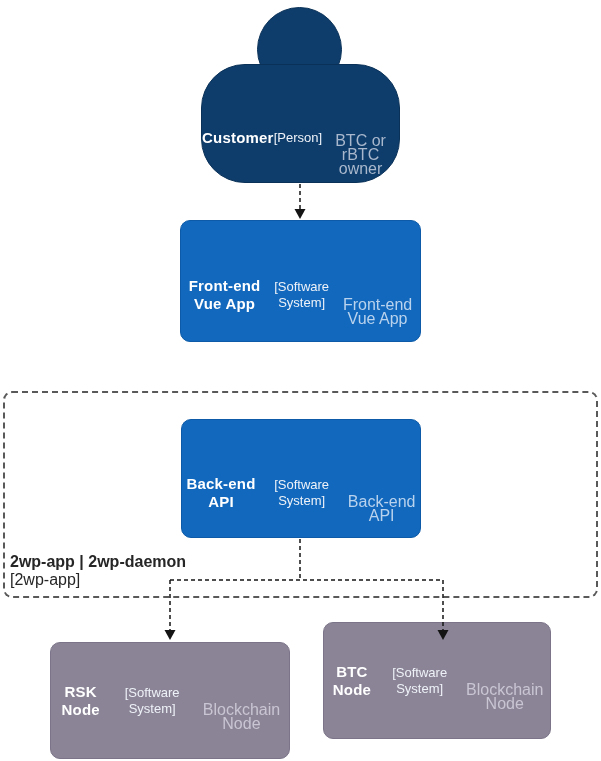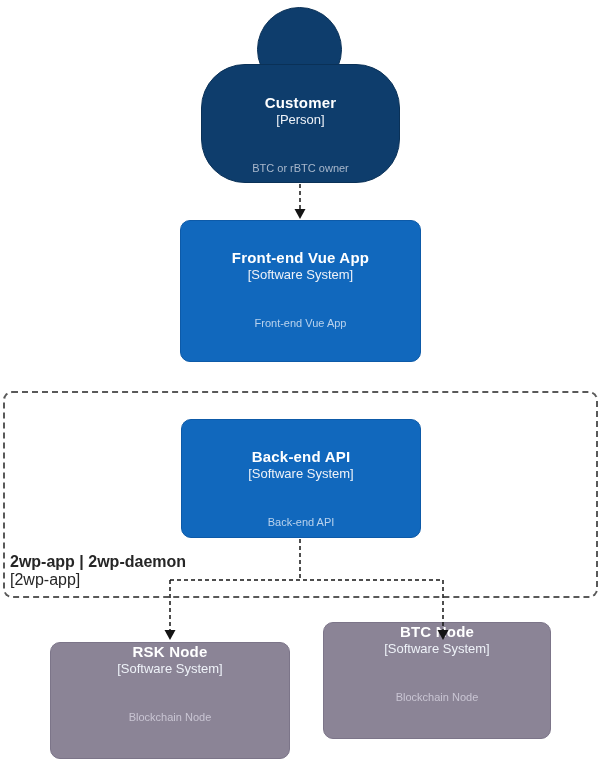--- a/index.html
+++ b/index.html
@@ -15,39 +15,39 @@
   }
   .person-body{
     position:absolute;left:201px;top:64px;width:199px;height:119px;border-radius:44px;
     background:var(--person-fill);border:1px solid var(--person-border);box-sizing:border-box;
     z-index:3;
   }
   .sys-box{
     position:absolute;border-radius:10px;box-sizing:border-box;z-index:3;
     background:var(--system-fill);border:1px solid var(--system-border);
   }
-  #frontend-box{left:180px;top:220px;width:241px;height:142px;}
+  #frontend-box{left:180px;top:220px;width:241px;height:122px;}
   #backend-box{left:181px;top:419px;width:240px;height:119px;}
   .ext-box{
     position:absolute;border-radius:10px;box-sizing:border-box;z-index:3;
     background:var(--external-fill);border:1px solid var(--external-border);
   }
   #rsk-box{left:50px;top:642px;width:240px;height:117px;}
   #btc-box{left:323px;top:622px;width:228px;height:117px;}
   
   .shape-text{
-    position:absolute;inset:0;display:flex;flex-direction:column;align-items:center;
+    position:absolute;inset:0;display:flex;flex-direction:row;align-items:center;
     text-align:center;color:#ffffff;
   }
   .person-body .shape-text{padding-top:29px;}
   .sys-box .shape-text{padding-top:28px;}
   .ext-box .shape-text{}
   .shape-title{font-size:15px;font-weight:bold;line-height:18px;letter-spacing:.2px;}
   .shape-subtitle{font-size:13px;line-height:16px;color:#eef2f8;}
-  .shape-desc{font-size:11px;line-height:14px;margin-top:33px;}
+  .shape-desc{font-size:16px;line-height:14px;margin-top:33px;}
   .person-body .shape-desc{color:#a9b8cc;}
   .sys-box .shape-desc{color:#b9d2ed;}
   .ext-box .shape-desc{color:#c9c5d3;}
   
   #boundary{
     position:absolute;left:3px;top:391px;width:595px;height:207px;box-sizing:border-box;
     border:2px dashed var(--boundary-border);border-radius:9px;z-index:1;background:transparent;
   }
   .boundary-label{
     position:absolute;left:7px;bottom:6px;text-align:left;color:#262626;z-index:2;

